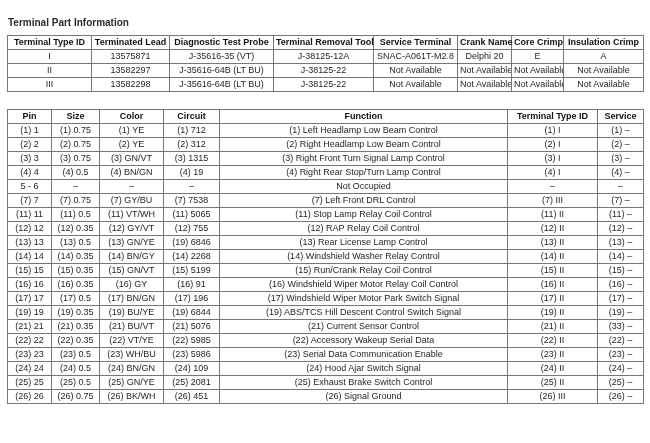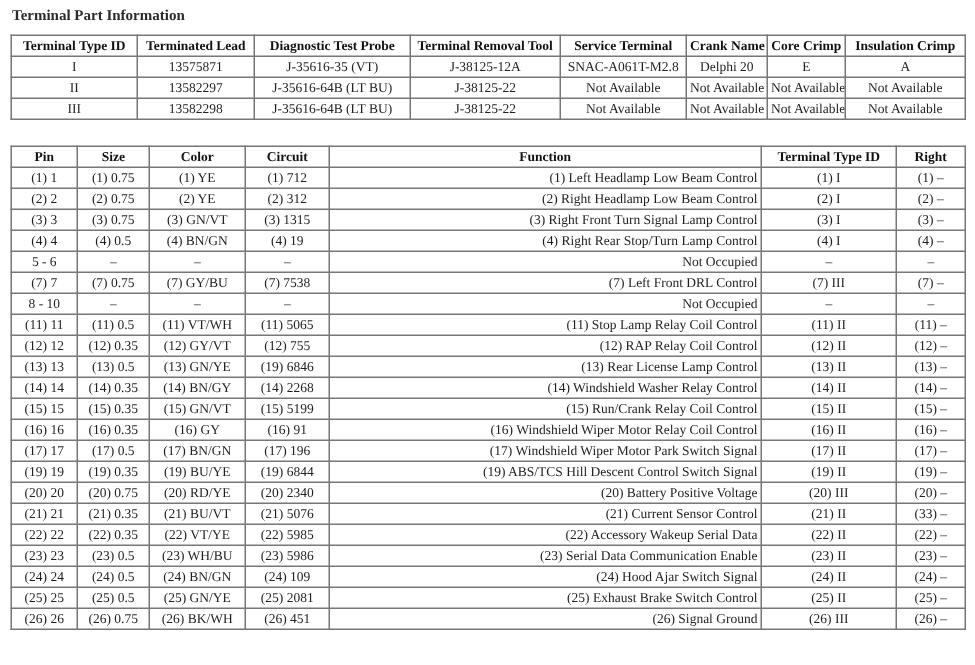--- a/index.html
+++ b/index.html
@@ -9,22 +9,21 @@
   }
   body {
     width: 650px;
     height: 443px;
     overflow: hidden;
     box-sizing: border-box;
     font-family: "Liberation Sans", sans-serif;
     color: #1f1f1f;
   }
   .page {
-    padding: 4px 7px 0 7px;
-    font-family: Liberation Serif, serif;
+    padding: 16px 7px 0 7px;
   }
   .page-title {
     font-size: 10px;
     font-weight: bold;
     color: #2b2b2b;
     margin: 1px 0 7px 1px;
   }
   table {
     border-collapse: collapse;
     table-layout: fixed;
@@ -41,21 +40,21 @@
     vertical-align: middle;
   }
   td { overflow: hidden; }
   th {
     font-weight: bold;
     color: #111111;
     overflow: visible;
   }
   .terminal-table { margin-bottom: 17px; }
   
-  .pin-table td:nth-child(5) { text-align: right; margin-top: 44px; }
+  .pin-table td:nth-child(5) { text-align: center; margin-top: 44px; }
 </style>
 </head>
 <body>
 
 <div class="page">
 
   <div class="page-title">Terminal Part Information</div>
 
   <table class="terminal-table">
     <colgroup>
@@ -125,21 +124,21 @@
       <col style="width:46px">
     </colgroup>
     <thead>
       <tr>
           <th>Pin</th>
           <th>Size</th>
           <th>Color</th>
           <th>Circuit</th>
           <th>Function</th>
           <th>Terminal Type ID</th>
-          <th>Right</th>
+          <th>Service</th>
         </tr>
     </thead>
     <tbody>
         <tr>
           <td>(1) 1</td>
           <td>(1) 0.75</td>
           <td>(1) YE</td>
           <td>(1) 712</td>
           <td>(1) Left Headlamp Low Beam Control</td>
           <td>(1) I</td>
@@ -184,29 +183,20 @@
         <tr>
           <td>(7) 7</td>
           <td>(7) 0.75</td>
           <td>(7) GY/BU</td>
           <td>(7) 7538</td>
           <td>(7) Left Front DRL Control</td>
           <td>(7) III</td>
           <td>(7) –</td>
         </tr>
         <tr>
-          <td>8 - 10</td>
-          <td>–</td>
-          <td>–</td>
-          <td>–</td>
-          <td>Not Occupied</td>
-          <td>–</td>
-          <td>–</td>
-        </tr>
-        <tr>
           <td>(11) 11</td>
           <td>(11) 0.5</td>
           <td>(11) VT/WH</td>
           <td>(11) 5065</td>
           <td>(11) Stop Lamp Relay Coil Control</td>
           <td>(11) II</td>
           <td>(11) –</td>
         </tr>
         <tr>
           <td>(12) 12</td>
@@ -265,29 +255,20 @@
         <tr>
           <td>(19) 19</td>
           <td>(19) 0.35</td>
           <td>(19) BU/YE</td>
           <td>(19) 6844</td>
           <td>(19) ABS/TCS Hill Descent Control Switch Signal</td>
           <td>(19) II</td>
           <td>(19) –</td>
         </tr>
         <tr>
-          <td>(20) 20</td>
-          <td>(20) 0.75</td>
-          <td>(20) RD/YE</td>
-          <td>(20) 2340</td>
-          <td>(20) Battery Positive Voltage</td>
-          <td>(20) III</td>
-          <td>(20) –</td>
-        </tr>
-        <tr>
           <td>(21) 21</td>
           <td>(21) 0.35</td>
           <td>(21) BU/VT</td>
           <td>(21) 5076</td>
           <td>(21) Current Sensor Control</td>
           <td>(21) II</td>
           <td>(33) –</td>
         </tr>
         <tr>
           <td>(22) 22</td>

